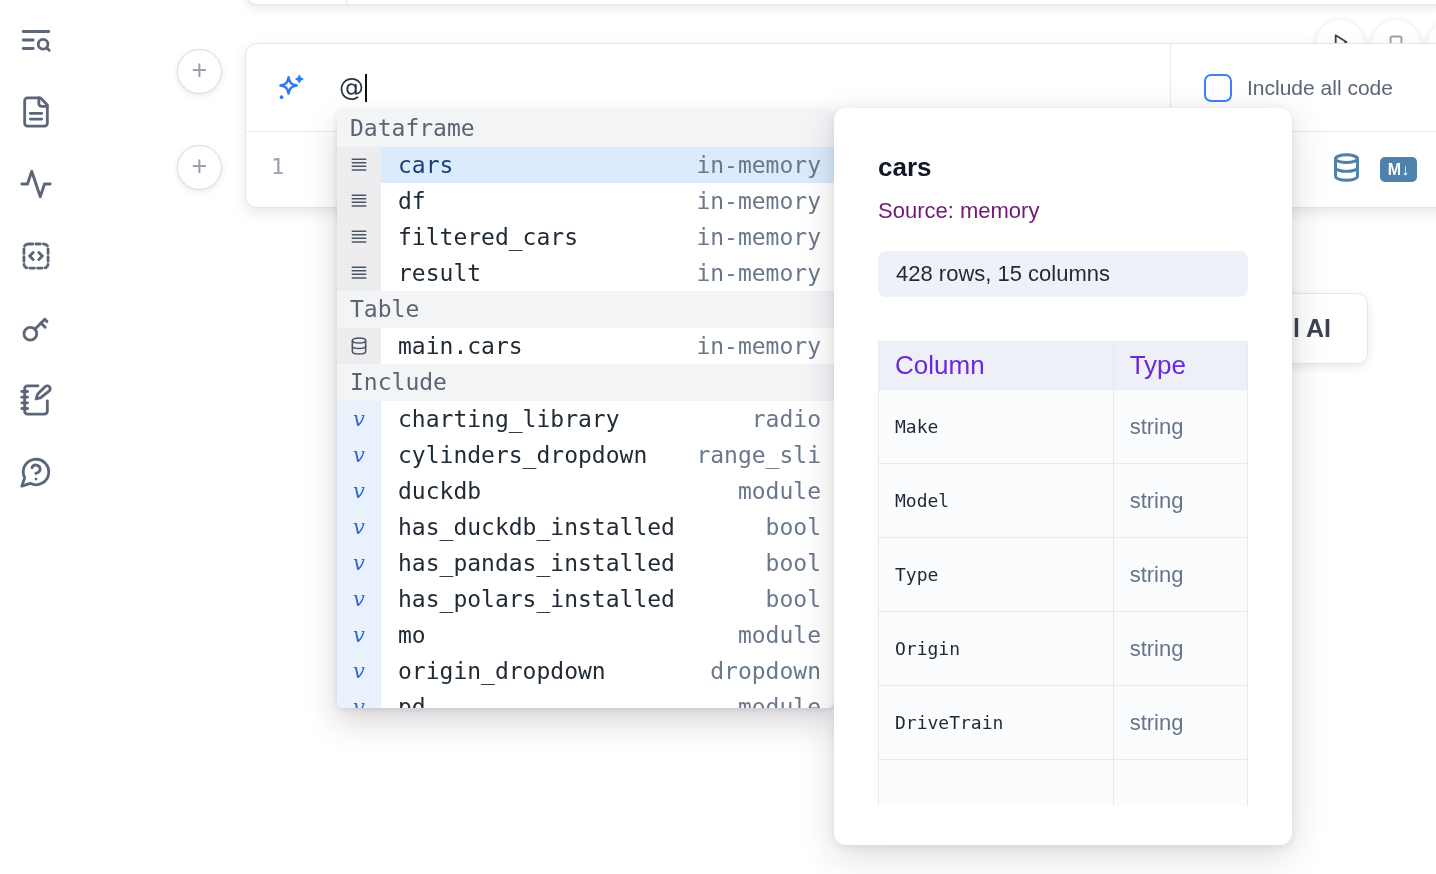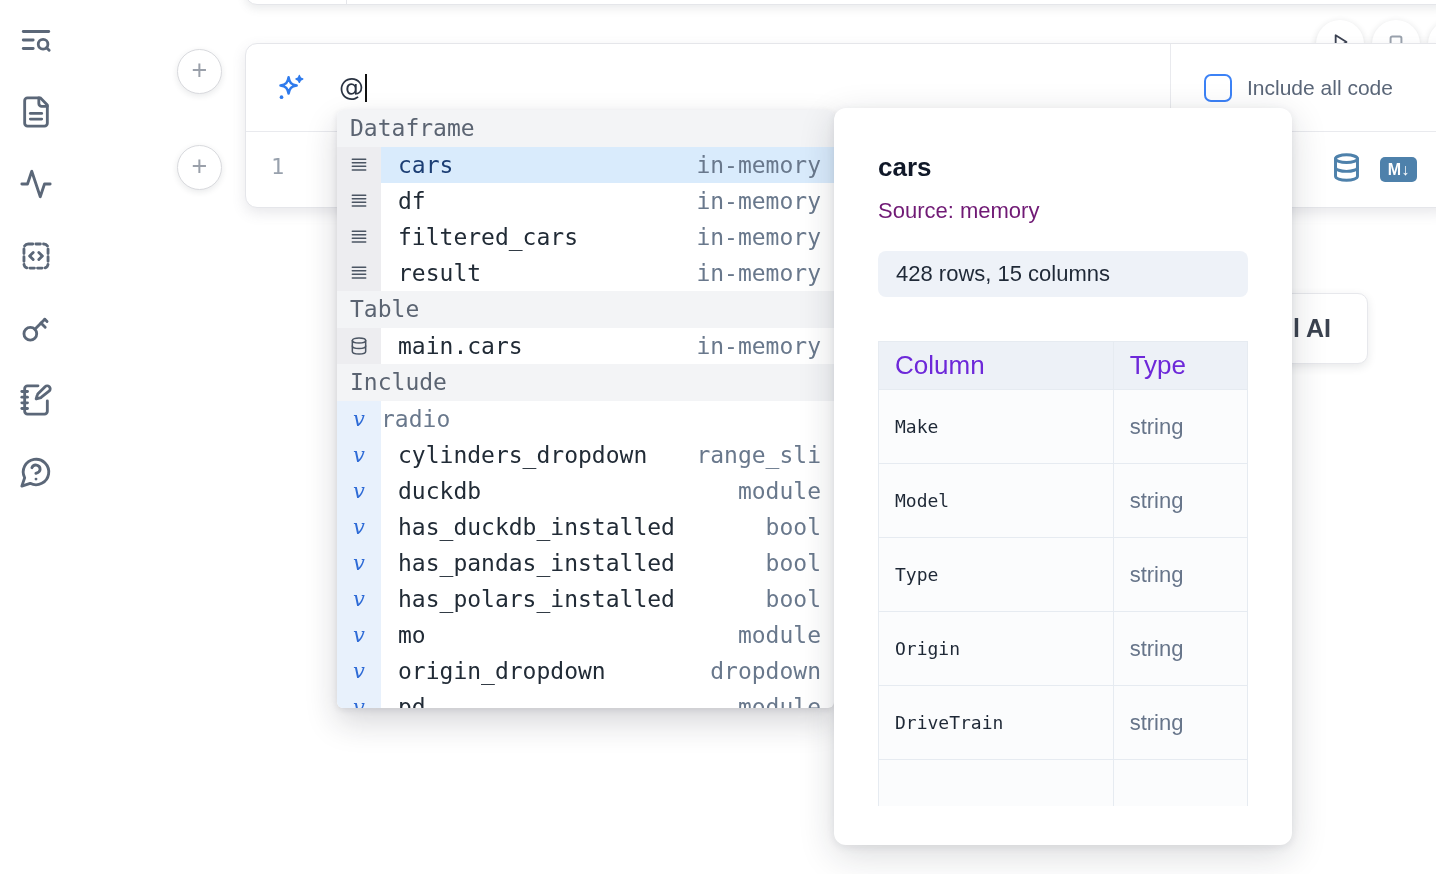--- a/index.html
+++ b/index.html
@@ -281,20 +281,21 @@
           </svg>
         </div>
         <div class="cm-name">main.cars</div>
         <div class="cm-type">in-memory</div>
       </div>
       <div class="cm-header">Include</div>
       <div class="cm-row">
         <div class="cm-gutter g-blue">
           <span class="v-glyph">v</span>
         </div>
+        <div class="cm-name">charting_library</div>
         <div class="cm-type">radio</div>
       </div>
       <div class="cm-row">
         <div class="cm-gutter g-blue">
           <span class="v-glyph">v</span>
         </div>
         <div class="cm-name">cylinders_dropdown</div>
         <div class="cm-type">range_sli</div>
       </div>
       <div class="cm-row">

